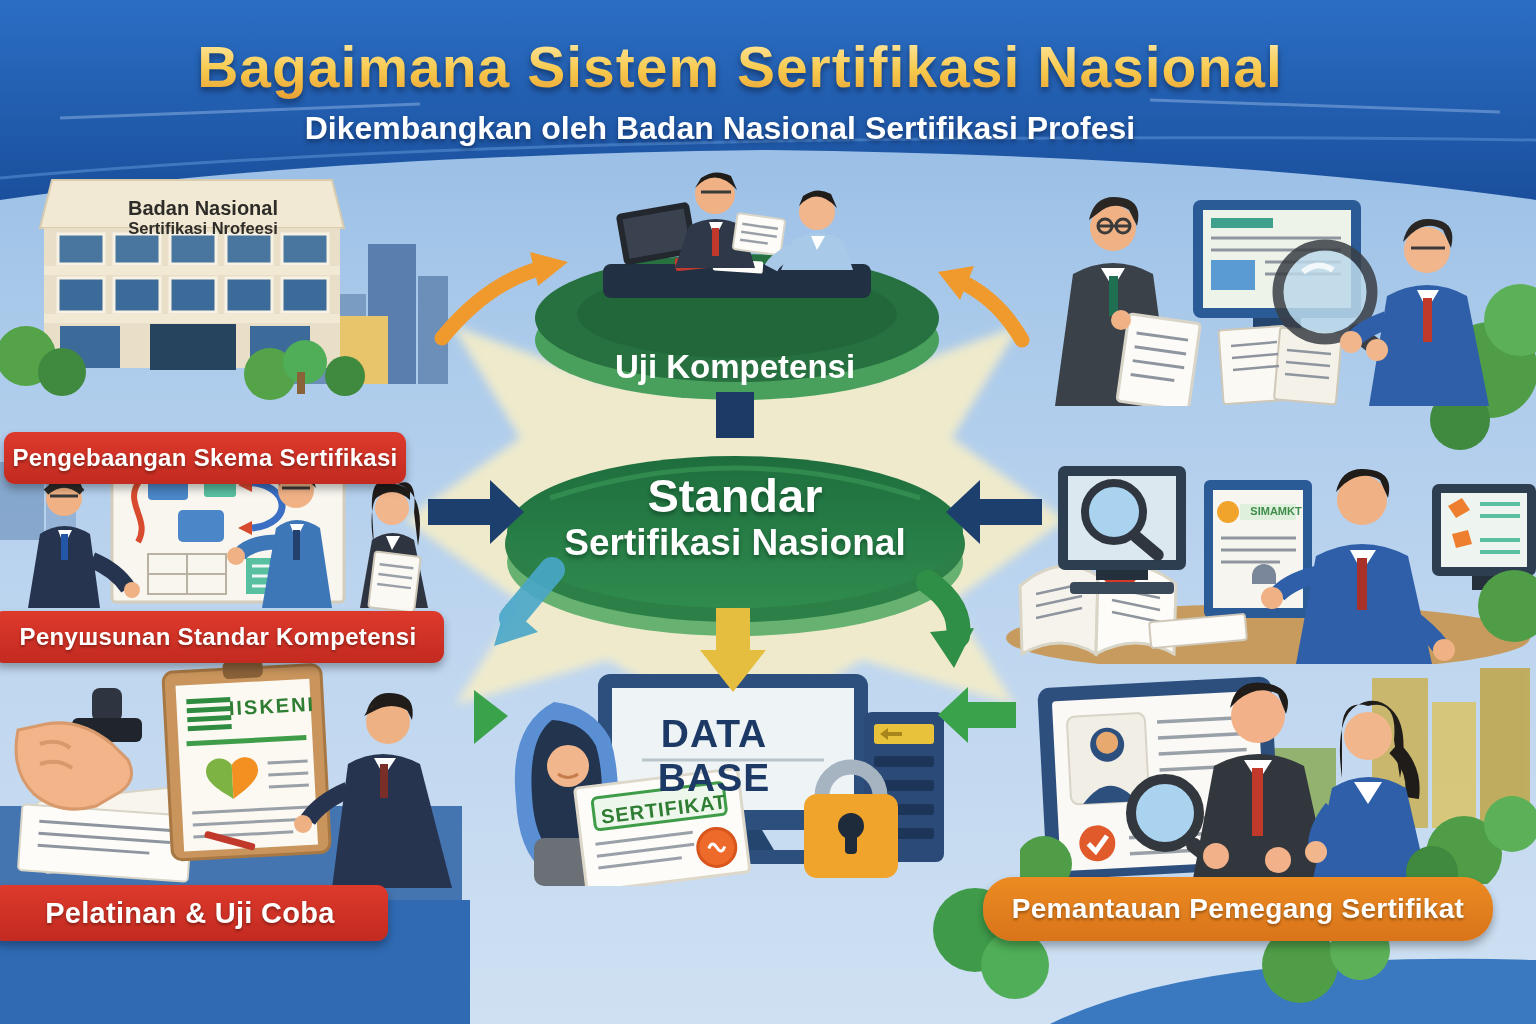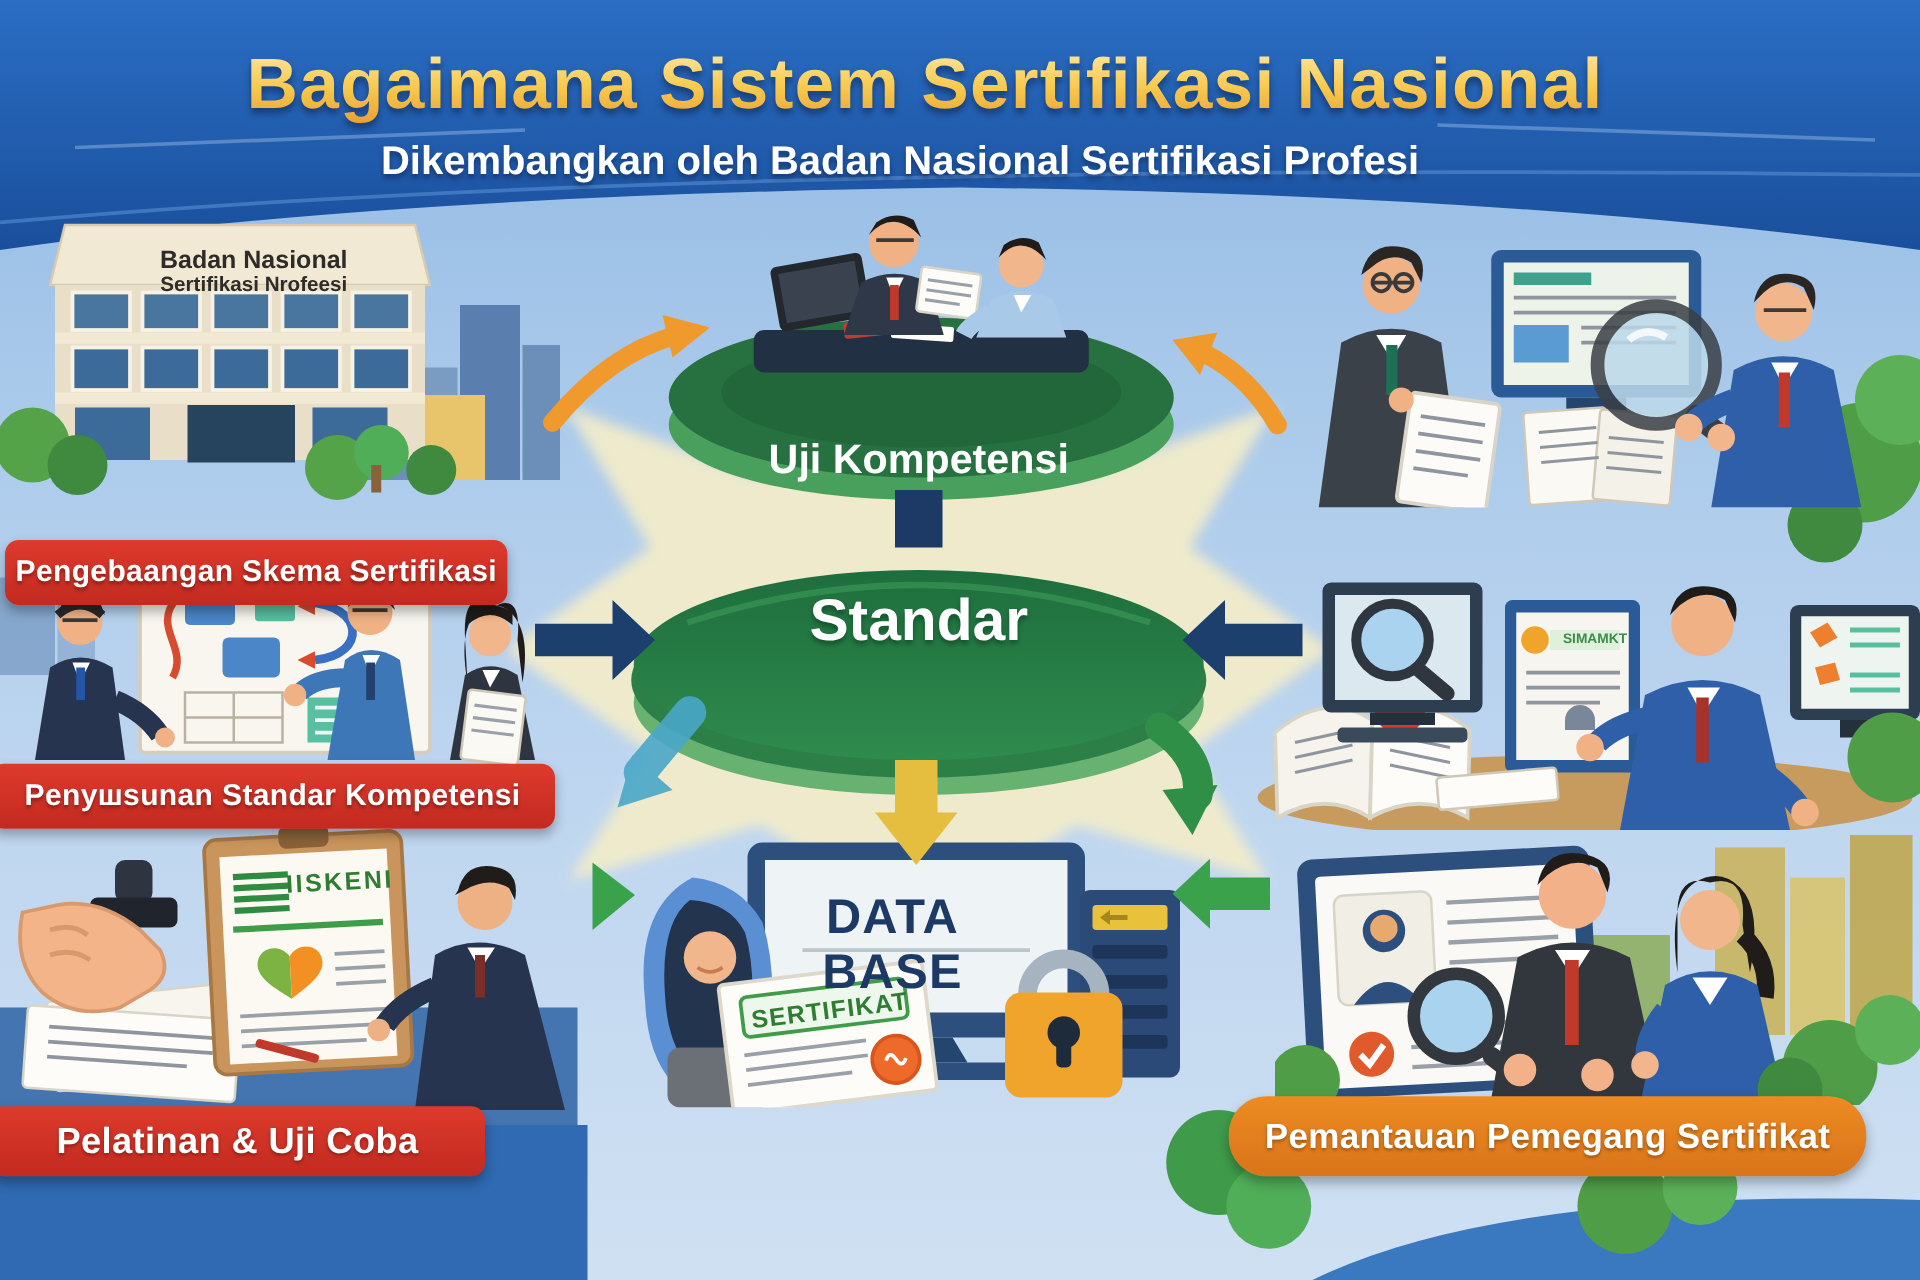--- a/index.html
+++ b/index.html
@@ -316,20 +316,21 @@
             <stop offset="1" stop-color="#2f8b4e"></stop>
         </linearGradient>
       </defs>
       <ellipse cx="235" cy="142" rx="228" ry="74" fill="#67b271"></ellipse>
       <ellipse cx="235" cy="124" rx="230" ry="78" fill="#2c7f47"></ellipse>
       <ellipse cx="235" cy="112" rx="228" ry="76" fill="url(#eg)"></ellipse>
       <path d="M50,78 Q235,18 420,78" stroke="#3e9b58" stroke-width="5" fill="none" opacity="0.6"></path>
     </svg>
   </div>
   <div class="ellipse-label" style="left:510px;top:468px;width:450px;font-size:47px;">Standar</div>
+  <div class="ellipse-label" style="left:510px;top:522px;width:450px;font-size:37px;">Sertifikasi Nasional</div>
 
   <div class="scene" style="left:492px;top:668px;">
     <svg width="462" height="218" viewBox="0 0 462 218">
 
       <g>
         <rect x="106" y="6" width="270" height="156" rx="12" fill="#2d4f7e"></rect>
         <rect x="120" y="20" width="242" height="122" fill="#eef3f5"></rect>
         <line x1="150" y1="92" x2="332" y2="92" stroke="#b9c6cc" stroke-width="3"></line>
         <path d="M212,162 L270,162 L282,182 L200,182 Z" fill="#24456e"></path>
         <rect x="170" y="182" width="150" height="14" rx="5" fill="#2d4f7e"></rect>

